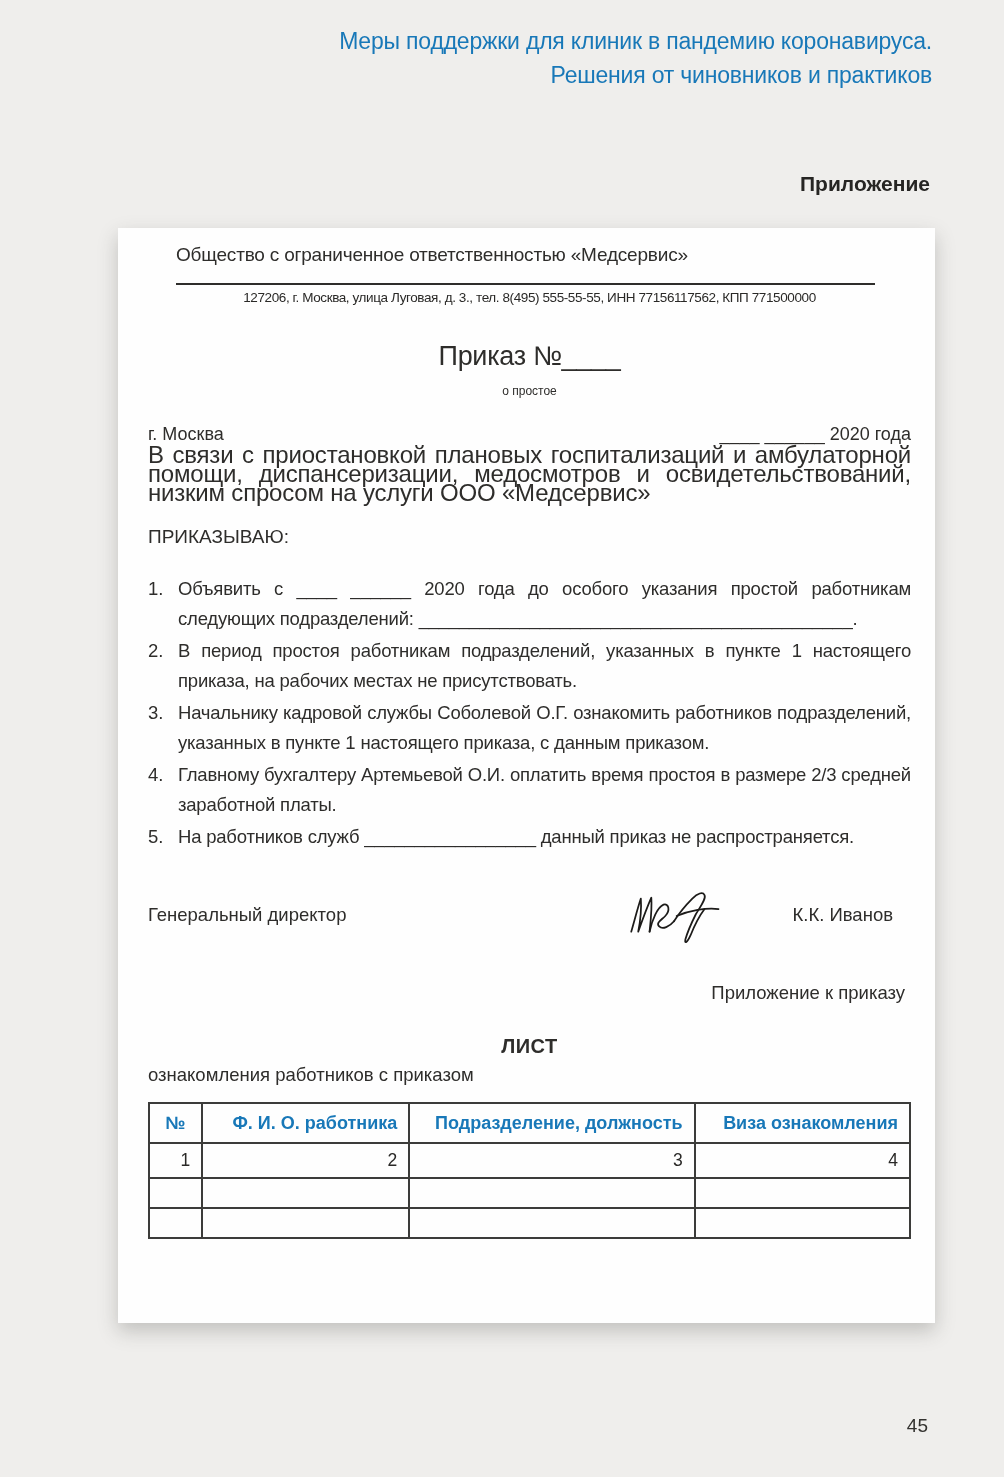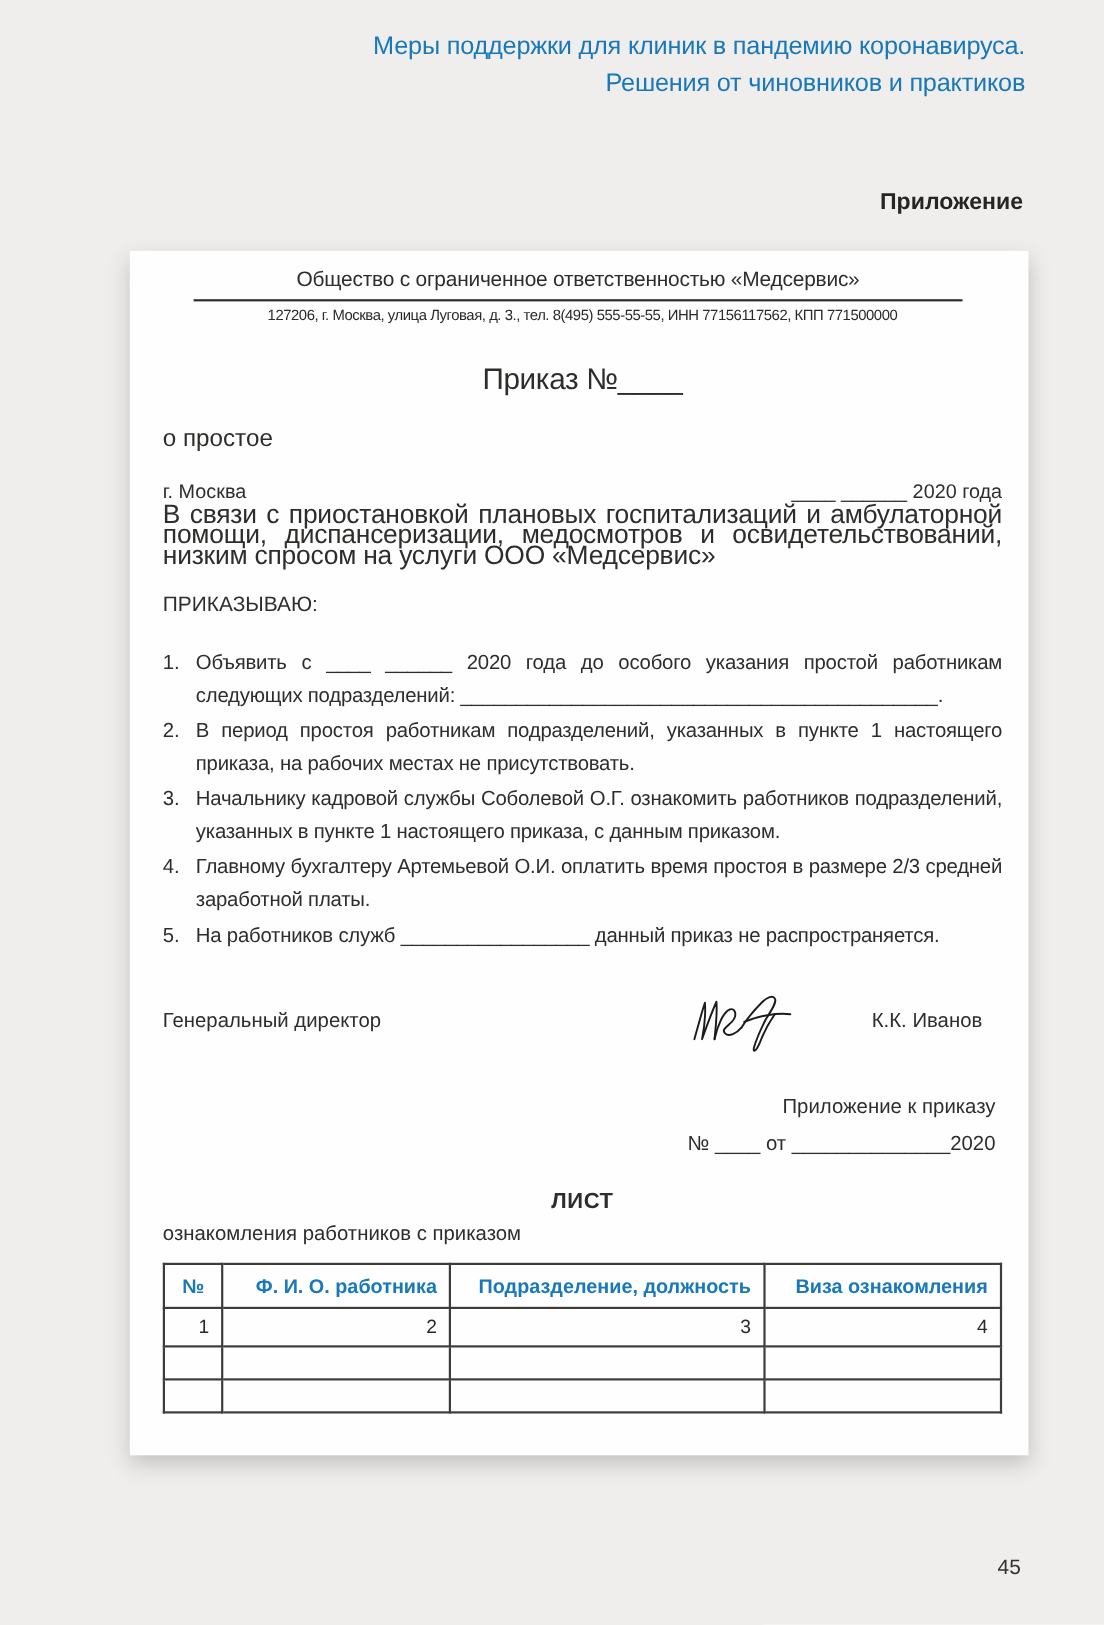--- a/index.html
+++ b/index.html
@@ -33,41 +33,40 @@
   .card {
     position:absolute; left:118px; top:228px;
     width:817px; height:1095px;
     background:#fefefe;
     box-shadow:0 8px 18px rgba(60,58,55,0.25);
     padding:16px 24px 0 30px;
   }
 
   .company-name {
     margin:0 36px 0 28px;
-    text-align:center;
     font-size:19px;
-    padding-bottom:6px;
+    padding-bottom:17px;
     border-bottom:2px solid #2e2d2b;
     letter-spacing:-0.2px;
   }
   .company-details {
     text-align:center;
     font-size:13.5px;
     margin-top:5px;
     letter-spacing:-0.4px;
     color:#2a2927;
   }
 
   .doc-title {
     margin-top:36px;
     text-align:center;
     font-size:27px; font-weight:normal;
     letter-spacing:-0.3px;
   }
-  .doc-subtitle { margin-top:24px; text-align:left; font-size:22px; }
+  .doc-subtitle { margin-top:12px; text-align:center; font-size:12px; }
 
   .city-date {
     margin-top:26px;
     display:flex; justify-content:space-between;
     font-size:18px;
   }
 
   .preamble {
     font-size:24px; line-height:19px;
     text-align:justify;
@@ -191,21 +190,20 @@
         <path d="M27,48 C30,34 36,20 43,17 C49,15 51,24 45,30 C40,35 34,38 38,42 C42,46 50,42 55,36"></path>
         <path d="M55,36 C60,28 68,18 76,10 C82,4 88,2 90,6 C92,10 86,18 80,28 C74,40 70,50 68,57 C67,62 70,61 74,52 C78,42 84,30 90,22"></path>
         <path d="M58,30 C72,24 92,20 106,22"></path>
       </svg>
     </span>
     <span class="sig-name">К.К. Иванов</span>
   </div>
 
   <div class="appendix">
     <div>Приложение к приказу</div>
-    <div>№ ____ от ______________2020</div>
   </div>
 
   <div class="sheet-title">ЛИСТ</div>
   <div class="sheet-subtitle">ознакомления работников с приказом</div>
 
   <table class="ack-table">
     <colgroup>
       <col class="col-num">
         <col class="col-fio">
         <col class="col-dept">

